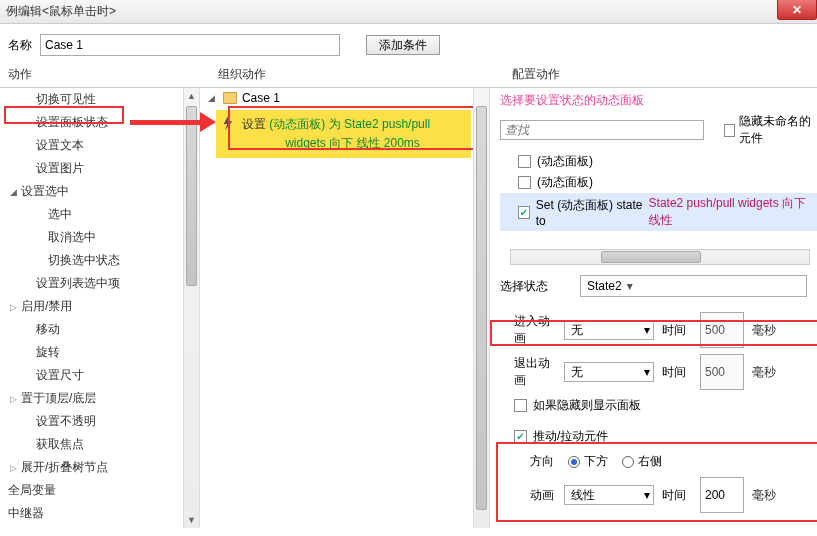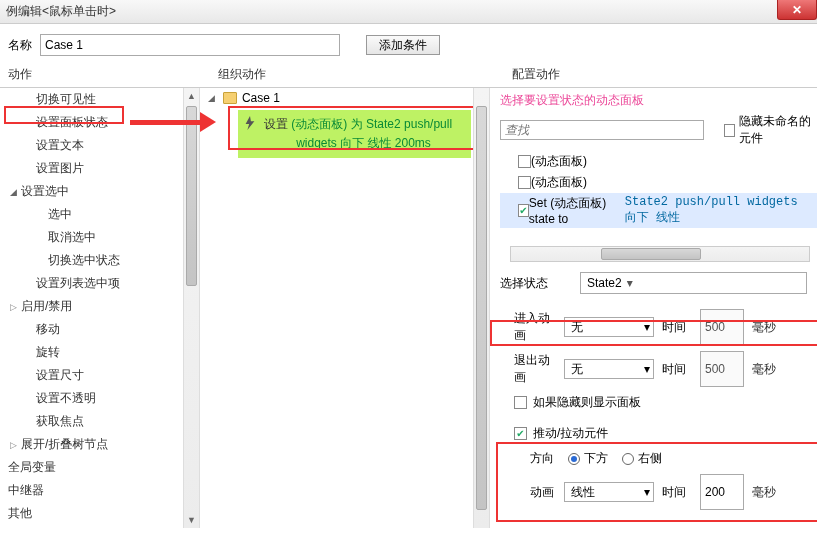--- a/index.html
+++ b/index.html
@@ -33,41 +33,41 @@
 .tree-item.group::before { content: "▷"; color: #888; font-size: 9px; margin-right: 4px; margin-left: -14px; }
 .tree-item.group.open::before { content: "◢"; color: #666; }
 .redbox1 { position: absolute; left: 4px; top: 18px; width: 120px; height: 18px; border: 2px solid #e33; pointer-events: none; }
 
 .col-mid { width: 290px; border-right: 1px solid #ddd; position: relative; background: #fff; }
 .col-mid .scrollbar-fake { position: absolute; right: 0; top: 0; bottom: 0; width: 16px; background: linear-gradient(#f4f4f4,#ececec); border-left: 1px solid #ddd; }
 .col-mid .scrollbar-fake .thumb { position: absolute; left: 2px; right: 2px; top: 18px; bottom: 18px; background: linear-gradient(#d8d8d8,#c4c4c4); border: 1px solid #aaa; border-radius: 2px; }
 .case-node { padding: 3px 6px 3px 22px; display: flex; align-items: center; gap: 5px; }
 .case-node .folder-icon { width: 14px; height: 12px; background: #f6d071; border: 1px solid #c9a23a; border-radius: 1px; }
 .case-node::before { content: "◢"; color: #666; font-size: 9px; margin-left: -14px; margin-right: 3px; }
-.action-node { margin: 2px 18px 2px 38px; padding: 6px 8px 6px 26px; background: #bef264; position: relative; }
+.action-node { margin: 2px 18px 2px 16px; padding: 6px 8px 6px 26px; background: #fde047; position: relative; }
 .action-node .bolt { position: absolute; left: 6px; top: 6px; width: 12px; height: 14px; }
 .action-node .line1 { color: #333; }
 .action-node .green { color: #0a8a36; }
 .action-node .line2 { color: #0a8a36; text-align: center; margin-top: 2px; }
 .redbox2 { position: absolute; left: 28px; top: 18px; width: 248px; height: 44px; border: 2px solid #e33; pointer-events: none; }
 
 .arrow-img { position: absolute; left: 130px; top: 112px; width: 86px; height: 20px; pointer-events:none; }
 .arrow-img .shaft { position: absolute; left: 0; top: 8px; width: 70px; height: 5px; background: #e33; }
 .arrow-img .head { position: absolute; right: 0; top: 0; width: 0; height: 0; border-left: 16px solid #e33; border-top: 10px solid transparent; border-bottom: 10px solid transparent; }
 
 .col-right { flex: 1; padding: 4px 0 0 10px; overflow: hidden; position: relative; }
 .cfg-label { color: #ec4899; margin-bottom: 4px; }
 .search-row { display: flex; align-items: center; gap: 20px; margin-bottom: 4px; }
 .search-row input { flex: 0 0 204px; height: 20px; border: 1px solid #aaa; padding: 0 4px; font-style: italic; color: #888; }
 .search-row label { display: flex; align-items: center; gap: 4px; font-size: 11.5px; }
 
 .panel-list { border: none; }
-.panel-item { display: flex; align-items: center; padding: 2px 4px 2px 18px; }
+.panel-item { display: flex; align-items: center; gap: 6px; padding: 2px 4px 2px 18px; }
 .panel-item.selected { background: #ddeaff; }
-.panel-item .green { color: #0369a1; font-family: Liberation Mono, monospace; }
+.panel-item .green { color: #be185d; }
 .cbox { width: 13px; height: 13px; border: 1px solid #888; background: #fff; display: inline-flex; align-items: center; justify-content: center; font-size: 10px; color: #2a6; }
 .cbox.checked::after { content: "✔"; }
 
 .hscroll { margin-top: 18px; height: 16px; width: 300px; background: linear-gradient(#f4f4f4,#ececec); border: 1px solid #ccc; position: relative; margin-left: 10px; }
 .hscroll .thumb { position: absolute; top: 1px; bottom: 1px; left: 90px; width: 100px; background: linear-gradient(#d8d8d8,#c4c4c4); border: 1px solid #aaa; border-radius: 2px; }
 
 .sel-state-row { display: flex; align-items: center; gap: 10px; margin-top: 10px; }
 .sel-state-row .lbl { width: 70px; }
 .sel-state-row .combo { flex: 1; height: 22px; border: 1px solid #aaa; display: flex; align-items: center; justify-content: flex-start; padding: 0 3px 0 6px; margin-right: 10px; }
 .sel-state-row .combo .dd { width: 16px; text-align: center; color: #555; }
@@ -124,20 +124,21 @@
         <div class="tree-item lvl1">设置图片</div>
         <div class="tree-item group open">设置选中</div>
         <div class="tree-item lvl2">选中</div>
         <div class="tree-item lvl2">取消选中</div>
         <div class="tree-item lvl2">切换选中状态</div>
         <div class="tree-item lvl1">设置列表选中项</div>
         <div class="tree-item group">启用/禁用</div>
         <div class="tree-item lvl1">移动</div>
         <div class="tree-item lvl1">旋转</div>
         <div class="tree-item lvl1">设置尺寸</div>
+        <div class="tree-item group">置于顶层/底层</div>
         <div class="tree-item lvl1">设置不透明</div>
         <div class="tree-item lvl1">获取焦点</div>
         <div class="tree-item group">展开/折叠树节点</div>
         <div class="tree-item" style="padding-left: 8px; font-weight: normal;">全局变量</div>
         <div class="tree-item" style="padding-left: 8px; font-weight: normal;">中继器</div>
         <div class="tree-item" style="padding-left: 8px; font-weight: normal;">其他</div>
       </div>
     <div class="redbox1"></div>
     <div class="scrollbar-fake">
       <div class="arrow up">▲</div>

